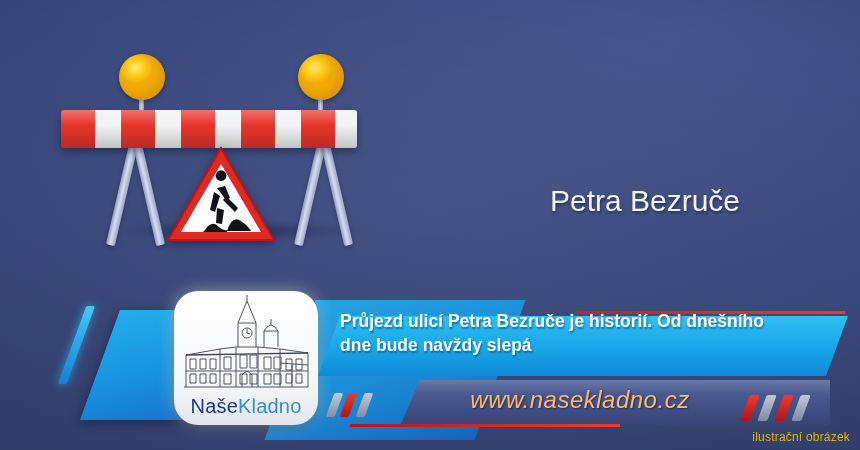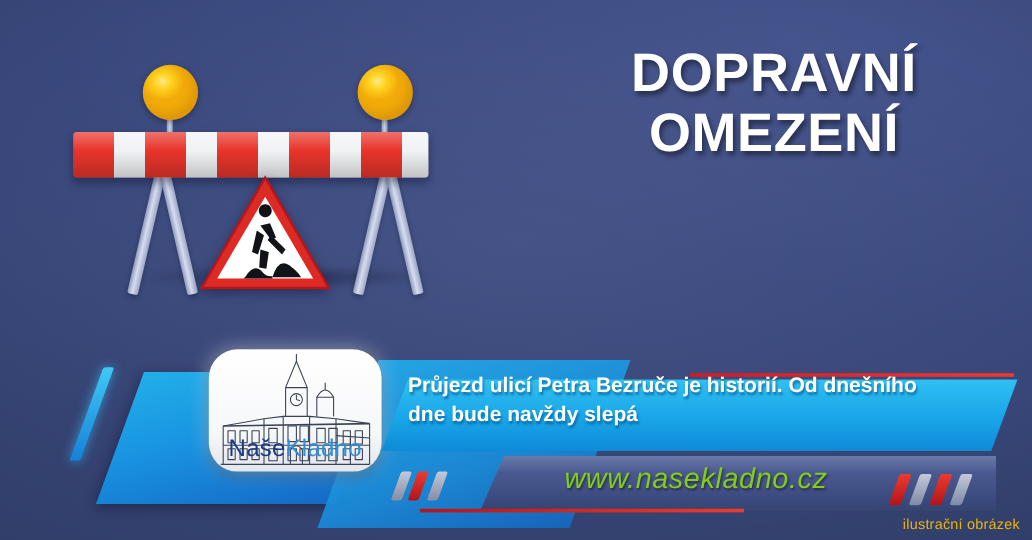--- a/index.html
+++ b/index.html
@@ -96,21 +96,21 @@
     box-shadow:0 3px 10px rgba(8,12,36,.45);
   }
   .blue-para2{
     position:absolute;left:290px;top:300px;width:210px;height:140px;
     transform:skewX(-20deg);
     background:linear-gradient(160deg,#22a9e8 0%,#1a8ad8 60%,#1566bd 100%);
     opacity:.95;
   }
   
   .logo-badge{
-    position:absolute;left:174px;top:291px;width:144px;height:102px;
+    position:absolute;left:174px;top:291px;width:144px;height:134px;
     background:linear-gradient(180deg,#ffffff 0%,#f6f7f9 68%,#e3e6ec 100%);
     border-radius:24px;
     box-shadow:0 0 16px rgba(255,255,255,.45), 0 4px 10px rgba(6,10,30,.40);
     overflow:hidden;
   }
   .logo-art{position:absolute;left:6px;top:4px;width:132px;height:96px;}
   .logo-art svg{display:block;}
   .logo-text{
     position:absolute;left:0;bottom:7px;width:100%;
     text-align:center;font-size:20px;font-weight:500;letter-spacing:.2px;
@@ -135,21 +135,21 @@
   }
   
   .url-plate{
     position:absolute;left:400px;top:380px;width:430px;height:46px;
     background:linear-gradient(180deg,#6a7aa8 0%,#4a5a90 30%,#3b4a7f 78%,#36446f 100%);
     clip-path:polygon(20px 0, 430px 0, 430px 46px, 0 46px);
     box-shadow:0 3px 8px rgba(8,12,36,.40);
   }
   .url-text{
     position:absolute;left:420px;top:386px;width:320px;
-    text-align:center;color:#84cc16;
+    text-align:center;color:#fdba74;
     font-size:24px;font-style:italic;letter-spacing:.5px;
     text-shadow:1px 1px 2px rgba(0,0,0,.45);
   }
   
   .slash.g-a{left:330px;top:393px;width:9px;height:24px;background:linear-gradient(180deg,#c3c9d8,#848da6);}
   .slash.g-b{left:344px;top:393px;width:9px;height:24px;background:linear-gradient(180deg,#ee3a2e,#b0151a);}
   .slash.g-c{left:360px;top:393px;width:9px;height:24px;background:linear-gradient(180deg,#c3c9d8,#848da6);}
   .slash.r-a{left:745px;top:395px;width:10px;height:26px;background:linear-gradient(180deg,#ee3a2e,#b0151a);}
   .slash.r-b{left:762px;top:395px;width:10px;height:26px;background:linear-gradient(180deg,#c3c9d8,#7e8ba6);}
   .slash.r-c{left:779px;top:395px;width:10px;height:26px;background:linear-gradient(180deg,#ee3a2e,#b0151a);}
@@ -200,21 +200,21 @@
           <path d="M49,47 l6,4 l-5,16 l-5,-2 z"></path>
           <path d="M52,63 l7,2 l-2,14 l-6,-1 z"></path>
           <path d="M58,55 l3,-4 l12,12 l-3,4 z"></path>
           <path d="M40,85 q7,-11 14,-3 q4,4 8,3 l0,2 l-24,0 z"></path>
           <path d="M62,86 q5,-16 14,-10 q7,5 10,10 z"></path>
         </g>
       </svg>
     </div>
   </div>
 
-  <div class="headline">DOPRAVNÍ OMEZENÍ</div>
+  <div class="subline">Petra Bezruče</div>
 
   <div class="lower"></div>
 
   <div class="slash cyan-thin"></div>
   <div class="blue-para"></div>
   <div class="blue-para2"></div>
   <div class="slash red-top"></div>
 
   <div class="logo-badge">
     <div class="logo-art">

